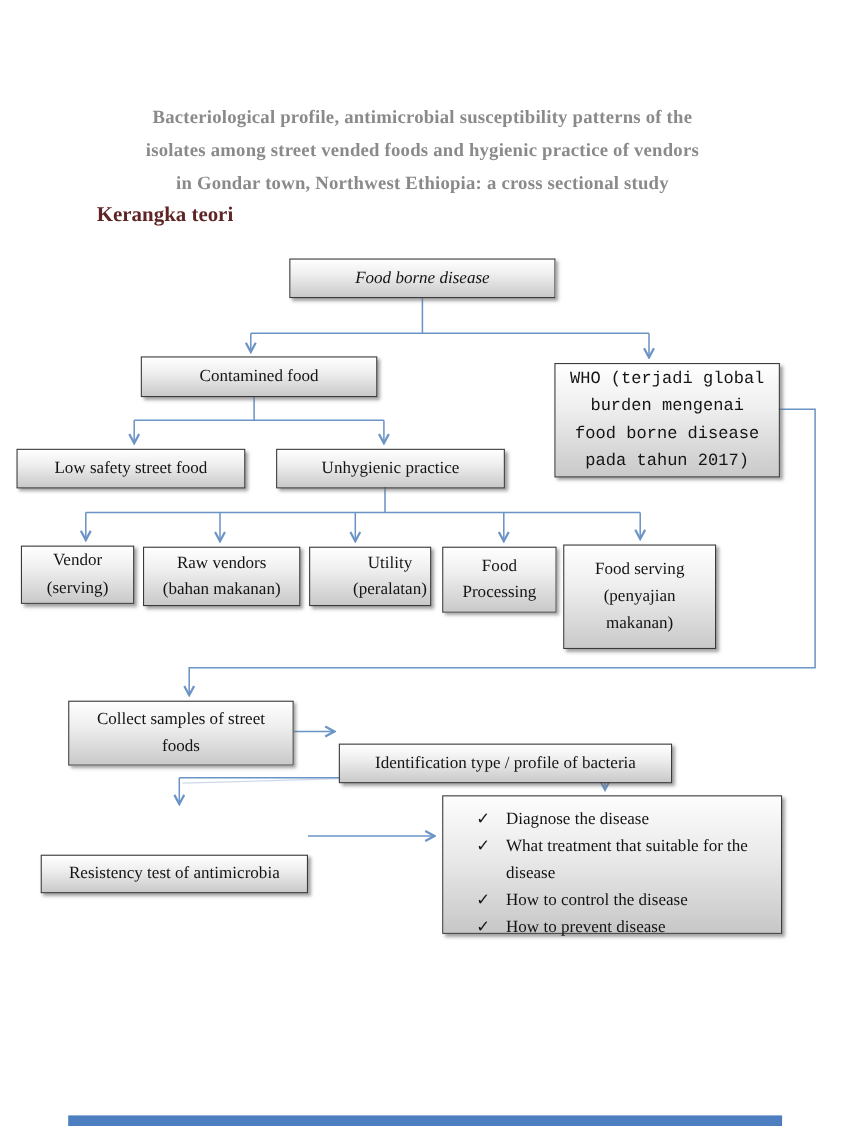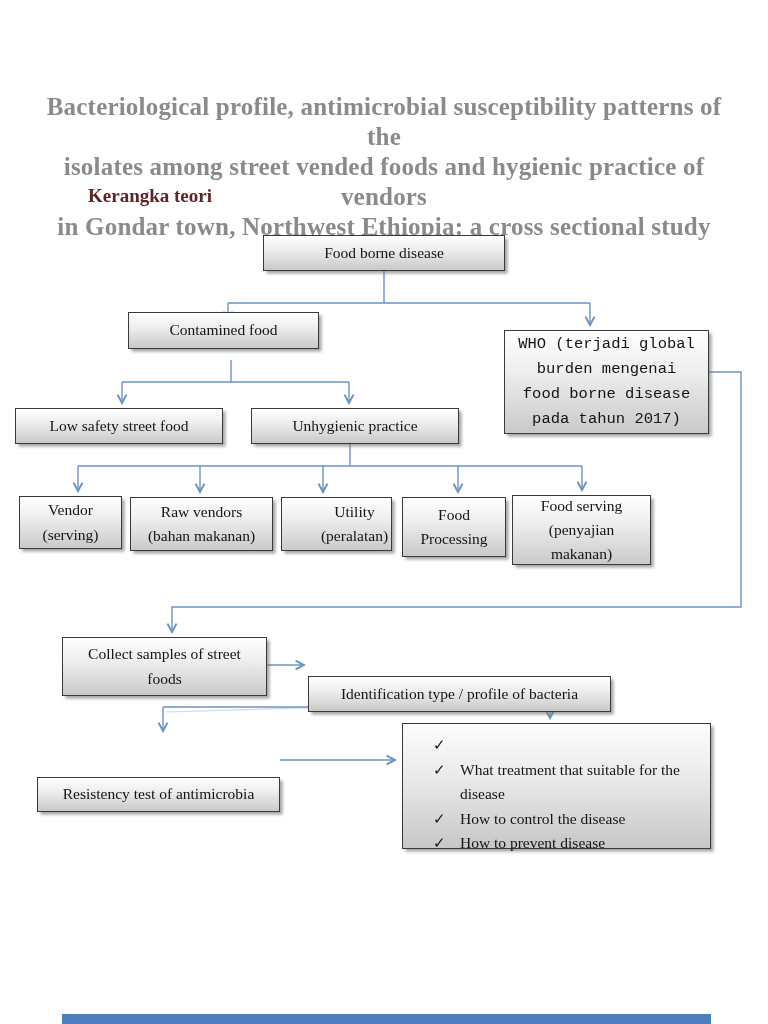--- a/index.html
+++ b/index.html
@@ -2,21 +2,21 @@
 <html style="--title-text: #8a8a8a; --heading-text: #5f2526; --connector: #6b94c6; --node-border: #3a3a3a; --bottom-bar: #4d7ebf;"><head>
 <meta charset="utf-8">
 <style>
   html,body{margin:0;padding:0;}
   body{
     width:768px;height:1024px;position:relative;background:#ffffff;overflow:hidden;
     font-family:"Liberation Serif","DejaVu Serif",serif;
   }
   .page-title{
     position:absolute;left:40px;right:40px;top:92px;
-    text-align:center;font-weight:bold;font-size:25px;line-height:30px;
+    text-align:center;font-weight:bold;font-size:17px;line-height:30px;
     color:var(--title-text,#8a8a8a);letter-spacing:.2px;
   }
   .section-heading{
     position:absolute;left:88px;top:185px;
     font-weight:bold;font-size:19px;color:var(--heading-text,#5f2526);
   }
   .node{
     position:absolute;box-sizing:border-box;
     background:linear-gradient(180deg,#ffffff 0%,#eeeeee 40%,#c9c9c9 100%);
     border:1.6px solid var(--node-border,#3a3a3a);
@@ -84,25 +84,25 @@
     <path d="M421,683 L421,707 M163,707 L550,707"></path>
     <path d="M163,707 L163,731" marker-end="url(#arw)"></path>
     <path d="M550,707 L550,718" marker-end="url(#arw)"></path>
 
     <path d="M280,760 L395,760" marker-end="url(#arw)"></path>
 
     <path d="M166,712 L548,701" stroke="rgba(130,160,205,0.4)" stroke-width="1.2"></path>
   </g>
 </svg>
 
-<div class="node" style="left:263px;top:235px;width:242px;height:36px;">
+<div class="node" style="left:263px;top:235px;width:242px;height:36px;font-style:italic;">
     <span>Food borne disease</span>
   </div>
 
-<div class="node" style="left:128px;top:312px;width:191px;height:37px;justify-content:center;">
+<div class="node" style="left:128px;top:324px;width:215px;height:37px;justify-content:center;">
     <span>Contamined food</span>
   </div>
 
 <div class="node who-node" style="left:504px;top:330px;width:205px;height:104px;font-family:Liberation Mono, monospace;">
     <span>WHO (terjadi global burden mengenai food borne disease pada tahun 2017)</span>
   </div>
 
 <div class="node" style="left:15px;top:408px;width:208px;height:36px;">
     <span>Low safety street food</span>
   </div>
@@ -120,39 +120,40 @@
   </div>
 
 <div class="node" style="left:281px;top:497px;width:111px;height:54px;padding-left:44px;">
     <span>Utility (peralatan)</span>
   </div>
 
 <div class="node" style="left:402px;top:497px;width:104px;height:60px;">
     <span>Food Processing</span>
   </div>
 
-<div class="node" style="left:512px;top:495px;width:139px;height:70px;">
+<div class="node" style="left:512px;top:495px;width:139px;height:95px;">
     <span>Food serving (penyajian makanan)</span>
   </div>
 
 <div class="node" style="left:62px;top:637px;width:205px;height:59px;">
     <span>Collect samples of street foods</span>
   </div>
 
 <div class="node" style="left:308px;top:676px;width:303px;height:36px;">
     <span>Identification type / profile of bacteria</span>
   </div>
 
 <div class="node" style="left:37px;top:737px;width:243px;height:35px;margin-top:40px;">
     <span>Resistency test of antimicrobia</span>
   </div>
 
 <div class="outcome-box" style="left:402px;top:723px;width:309px;height:126px;">
   <div class="outcome-item">
     <span class="check">✓</span>
+    <span>Diagnose the disease</span>
   </div>
   <div class="outcome-item">
     <span class="check">✓</span>
     <span>What treatment that suitable for the disease</span>
   </div>
   <div class="outcome-item">
     <span class="check">✓</span>
     <span>How to control the disease</span>
   </div>
   <div class="outcome-item">

